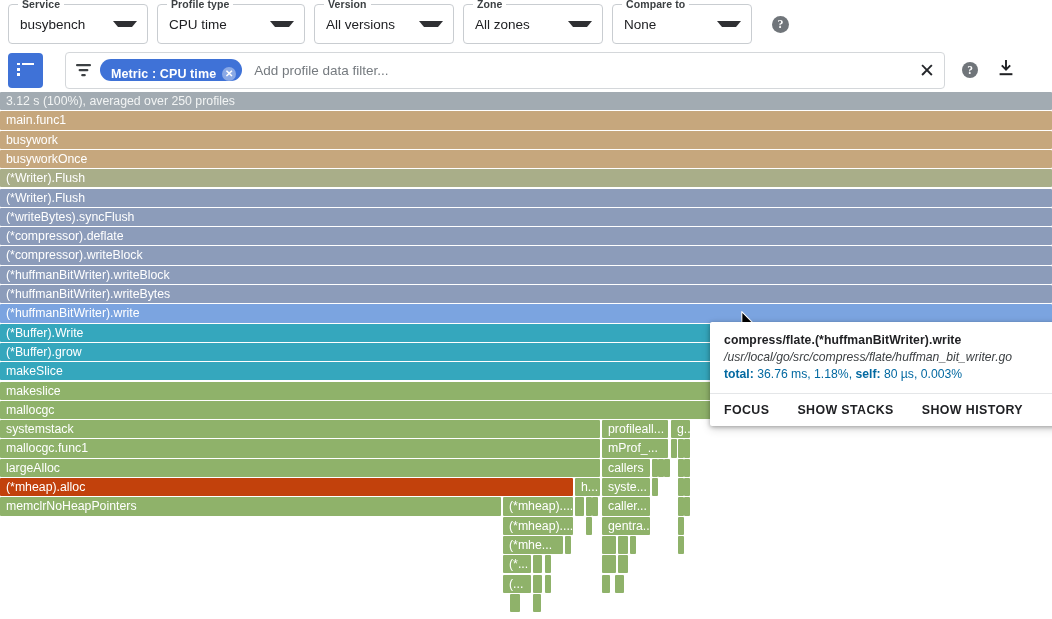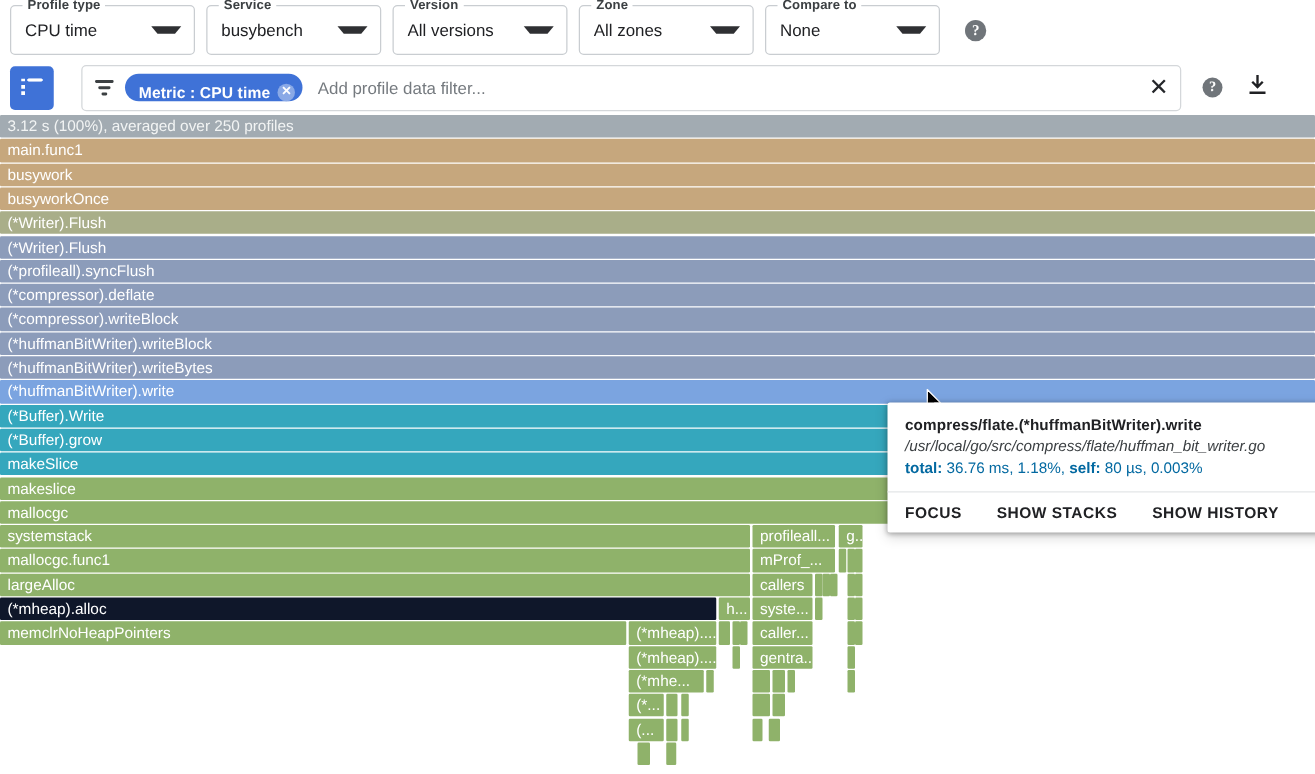--- a/index.html
+++ b/index.html
@@ -144,28 +144,28 @@
   .tt-actions span {
     font-size: 12.4px; font-weight: bold; color: #202124; letter-spacing: .4px;
   }
 </style>
 </head>
 <body>
 
 <div id="app">
 
   <div class="topbar">
+    <div class="selectfield f-service">
+      <span class="legend">Service</span>
+      <span class="val">busybench</span>
+      <span class="caret"></span>
+    </div>
     <div class="selectfield f-profile">
       <span class="legend">Profile type</span>
       <span class="val">CPU time</span>
-      <span class="caret"></span>
-    </div>
-    <div class="selectfield f-service">
-      <span class="legend">Service</span>
-      <span class="val">busybench</span>
       <span class="caret"></span>
     </div>
     <div class="selectfield f-version">
       <span class="legend">Version</span>
       <span class="val">All versions</span>
       <span class="caret"></span>
     </div>
     <div class="selectfield f-zone">
       <span class="legend">Zone</span>
       <span class="val">All zones</span>
@@ -214,21 +214,21 @@
     </span>
   </div>
 
   <div class="flame">
       <div class="frame dim" style="left: 0px; top: 0px; width: 1052px; background: rgb(162, 171, 178);"><span>3.12 s (100%), averaged over 250 profiles</span></div>
       <div class="frame" style="left: 0px; top: 19.3px; width: 1052px; background: rgb(198, 167, 125);"><span>main.func1</span></div>
       <div class="frame" style="left: 0px; top: 38.6px; width: 1052px; background: rgb(198, 167, 125);"><span>busywork</span></div>
       <div class="frame" style="left: 0px; top: 57.9px; width: 1052px; background: rgb(198, 167, 125);"><span>busyworkOnce</span></div>
       <div class="frame" style="left: 0px; top: 77.2px; width: 1052px; background: rgb(169, 174, 137);"><span>(*Writer).Flush</span></div>
       <div class="frame" style="left: 0px; top: 96.5px; width: 1052px; background: rgb(140, 156, 186);"><span>(*Writer).Flush</span></div>
-      <div class="frame" style="left: 0px; top: 115.8px; width: 1052px; background: rgb(140, 156, 186);"><span>(*profileall).syncFlush</span></div>
+      <div class="frame" style="left: 0px; top: 115.8px; width: 1052px; background: rgb(140, 156, 186);"><span>(*writeBytes).syncFlush</span></div>
       <div class="frame" style="left: 0px; top: 135.1px; width: 1052px; background: rgb(140, 156, 186);"><span>(*compressor).deflate</span></div>
       <div class="frame" style="left: 0px; top: 154.4px; width: 1052px; background: rgb(140, 156, 186);"><span>(*compressor).writeBlock</span></div>
       <div class="frame" style="left: 0px; top: 173.7px; width: 1052px; background: rgb(140, 156, 186);"><span>(*huffmanBitWriter).writeBlock</span></div>
       <div class="frame" style="left: 0px; top: 193px; width: 1052px; background: rgb(140, 156, 186);"><span>(*huffmanBitWriter).writeBytes</span></div>
       <div class="frame" style="left: 0px; top: 212.3px; width: 1052px; background: rgb(123, 164, 224);"><span>(*huffmanBitWriter).write</span></div>
       <div class="frame" style="left: 0px; top: 231.6px; width: 1052px; background: rgb(53, 167, 189);"><span>(*Buffer).Write</span></div>
       <div class="frame" style="left: 0px; top: 250.9px; width: 1052px; background: rgb(53, 167, 189);"><span>(*Buffer).grow</span></div>
       <div class="frame" style="left: 0px; top: 270.2px; width: 1052px; background: rgb(53, 167, 189);"><span>makeSlice</span></div>
       <div class="frame" style="left: 0px; top: 289.5px; width: 1052px; background: rgb(143, 178, 106);"><span>makeslice</span></div>
       <div class="frame" style="left: 0px; top: 308.8px; width: 1052px; background: rgb(143, 178, 106);"><span>mallocgc</span></div>
@@ -240,21 +240,21 @@
       <div class="frame" style="left: 671px; top: 347.4px; width: 5px; background: rgb(143, 178, 106);"></div>
       <div class="frame" style="left: 678px; top: 347.4px; width: 4px; background: rgb(143, 178, 106);"></div>
       <div class="frame" style="left: 684px; top: 347.4px; width: 6px; background: rgb(143, 178, 106);"></div>
       <div class="frame" style="left: 0px; top: 366.7px; width: 600px; background: rgb(143, 178, 106);"><span>largeAlloc</span></div>
       <div class="frame" style="left: 602px; top: 366.7px; width: 48px; background: rgb(143, 178, 106);"><span>callers</span></div>
       <div class="frame" style="left: 652px; top: 366.7px; width: 4px; background: rgb(143, 178, 106);"></div>
       <div class="frame" style="left: 658px; top: 366.7px; width: 4px; background: rgb(143, 178, 106);"></div>
       <div class="frame" style="left: 664px; top: 366.7px; width: 4px; background: rgb(143, 178, 106);"></div>
       <div class="frame" style="left: 678px; top: 366.7px; width: 4px; background: rgb(143, 178, 106);"></div>
       <div class="frame" style="left: 684px; top: 366.7px; width: 6px; background: rgb(143, 178, 106);"></div>
-      <div class="frame" style="left: 0px; top: 386px; width: 573px; background: #0f172a;"><span>(*mheap).alloc</span></div>
+      <div class="frame" style="left: 0px; top: 386px; width: 573px; background: #c2410c;"><span>(*mheap).alloc</span></div>
       <div class="frame" style="left: 575px; top: 386px; width: 25px; background: rgb(143, 178, 106);"><span>h...</span></div>
       <div class="frame" style="left: 602px; top: 386px; width: 48px; background: rgb(143, 178, 106);"><span>syste...</span></div>
       <div class="frame" style="left: 652px; top: 386px; width: 4px; background: rgb(143, 178, 106);"></div>
       <div class="frame" style="left: 678px; top: 386px; width: 4px; background: rgb(143, 178, 106);"></div>
       <div class="frame" style="left: 684px; top: 386px; width: 6px; background: rgb(143, 178, 106);"></div>
       <div class="frame" style="left: 0px; top: 405.3px; width: 501px; background: rgb(143, 178, 106);"><span>memclrNoHeapPointers</span></div>
       <div class="frame" style="left: 503px; top: 405.3px; width: 70px; background: rgb(143, 178, 106);"><span>(*mheap)....</span></div>
       <div class="frame" style="left: 575px; top: 405.3px; width: 9px; background: rgb(143, 178, 106);"></div>
       <div class="frame" style="left: 586px; top: 405.3px; width: 4px; background: rgb(143, 178, 106);"></div>
       <div class="frame" style="left: 592px; top: 405.3px; width: 4px; background: rgb(143, 178, 106);"></div>

